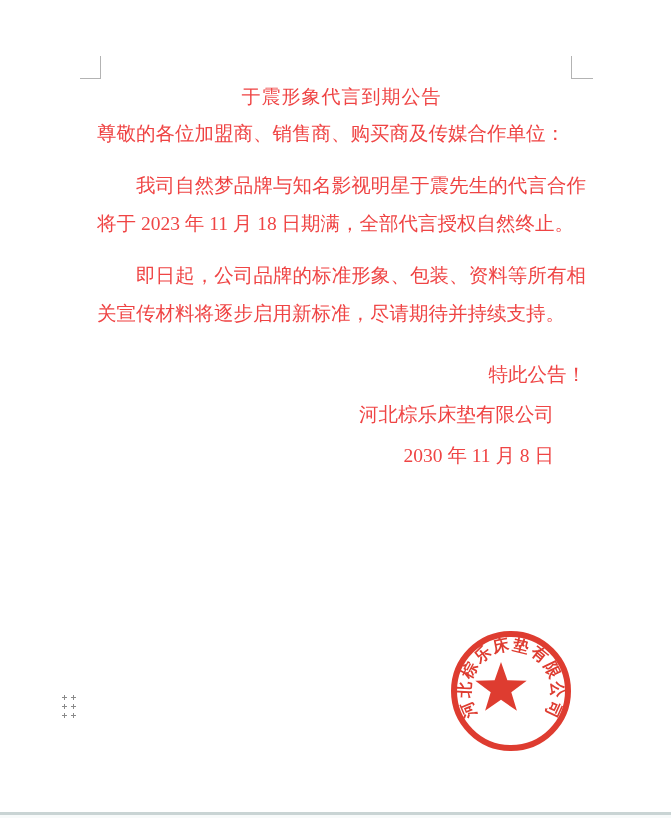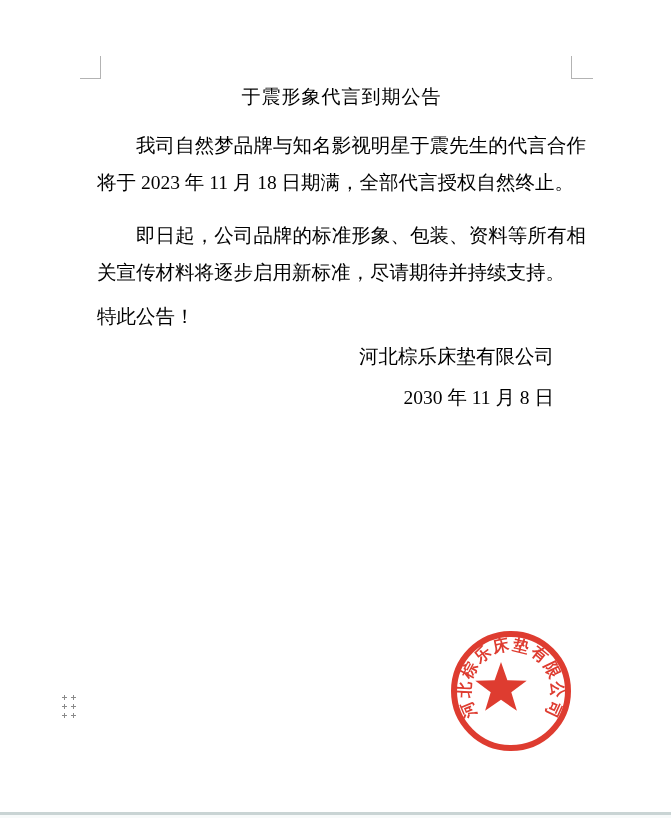--- a/index.html
+++ b/index.html
@@ -3,21 +3,21 @@
 <meta charset="utf-8">
 <style>
   * { margin:0; padding:0; box-sizing:border-box; }
   html,body { background:#ffffff; }
   .page {
     position:relative;
     width:671px; height:818px;
     background:#ffffff;
     overflow:hidden;
     font-family:"Liberation Serif","DejaVu Serif",serif;
-    color:#000000;
+    color:#ef4444;
   }
   
   .crop-tl {
     position:absolute; left:80px; top:56px; width:21px; height:23px;
     border-right:1px solid #b3b3b3; border-bottom:1px solid #b3b3b3;
   }
   .crop-tr {
     position:absolute; left:571px; top:56px; width:22px; height:23px;
     border-left:1px solid #b3b3b3; border-bottom:1px solid #b3b3b3;
   }
@@ -28,21 +28,21 @@
   }
   .doc-title {
     text-align:center; font-size:19px; font-weight:400;
     letter-spacing:1px; line-height:30px; margin-bottom:3px;
   }
   .salutation { text-align:left; }
   .para {
     text-align:justify; text-justify:inter-ideograph;
     text-indent:39px; margin-top:15px;
   }
-  .closing { margin-top:6px; }
+  .closing { margin-top:24px;text-align:right; }
   .signature {
     text-align:right; padding-right:32px; line-height:41px; margin-top:1px;
   }
   
   .stamp {
     position:absolute; left:449px; top:629px; width:128px; height:128px;
     mix-blend-mode:multiply; opacity:0.92;
   }
   .stamp text {
     font-family:"Liberation Sans","DejaVu Sans",sans-serif;
@@ -74,20 +74,21 @@
 </head>
 <body>
 
 <div class="page">
 
   <div class="crop-tl"></div>
   <div class="crop-tr"></div>
 
   <div class="content">
     <div class="doc-title">于震形象代言到期公告</div>
+    <div class="salutation">尊敬的各位加盟商、销售商、购买商及传媒合作单位：</div>
     <p class="para">我司自然梦品牌与知名影视明星于震先生的代言合作将于 2023 年 11 月 18 日期满，全部代言授权自然终止。</p>
     <p class="para">即日起，公司品牌的标准形象、包装、资料等所有相关宣传材料将逐步启用新标准，尽请期待并持续支持。</p>
     <div class="closing">特此公告！</div>
     <div class="signature">
       <div>河北棕乐床垫有限公司</div>
       <div>2030 年 11 月 8 日</div>
     </div>
   </div>
 
   <svg class="stamp" viewBox="0 0 128 128">

